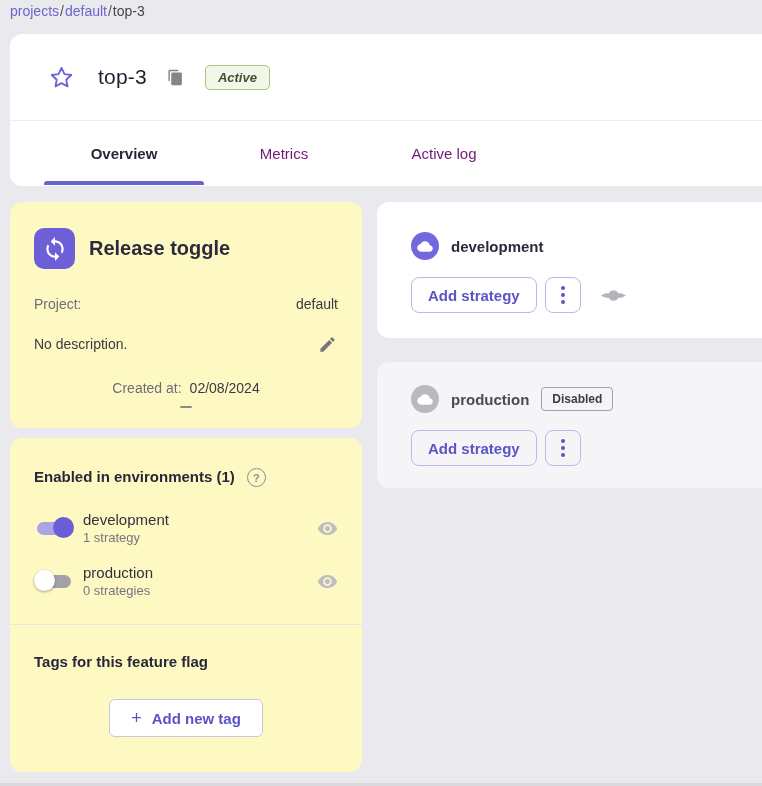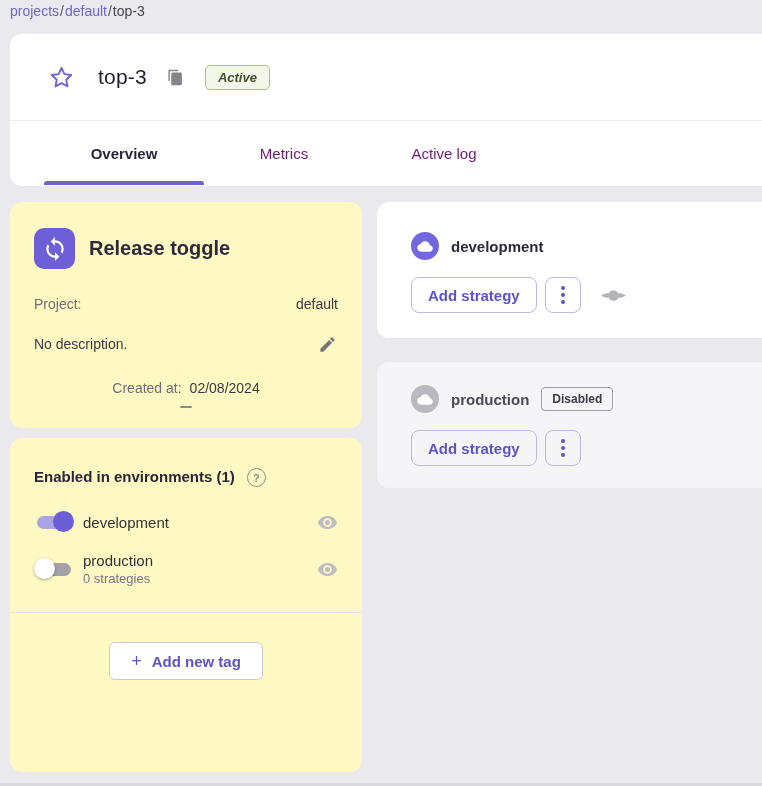--- a/index.html
+++ b/index.html
@@ -175,20 +175,21 @@
       </span>
     </div>
 
     <div class="env-row">
       <span class="switch on">
         <span class="track"></span>
         <span class="knob"></span>
       </span>
       <span class="env-info">
         <div class="env-name">development</div>
+        <div class="env-strategies">1 strategy</div>
       </span>
       <span class="eye-btn">
         <svg width="21" height="21" viewBox="0 0 24 24">
           <path d="M12 4.5C7 4.5 2.73 7.61 1 12c1.73 4.39 6 7.5 11 7.5s9.27-3.11 11-7.5c-1.73-4.39-6-7.5-11-7.5zM12 17c-2.76 0-5-2.24-5-5s2.24-5 5-5 5 2.24 5 5-2.24 5-5 5zm0-8c-1.66 0-3 1.34-3 3s1.34 3 3 3 3-1.34 3-3-1.34-3-3-3z" fill="#bdbdc4"></path>
         </svg>
       </span>
     </div>
 
     <div class="env-row">
       <span class="switch off">
@@ -201,20 +202,21 @@
       </span>
       <span class="eye-btn">
         <svg width="21" height="21" viewBox="0 0 24 24">
           <path d="M12 4.5C7 4.5 2.73 7.61 1 12c1.73 4.39 6 7.5 11 7.5s9.27-3.11 11-7.5c-1.73-4.39-6-7.5-11-7.5zM12 17c-2.76 0-5-2.24-5-5s2.24-5 5-5 5 2.24 5 5-2.24 5-5 5zm0-8c-1.66 0-3 1.34-3 3s1.34 3 3 3 3-1.34 3-3-1.34-3-3-3z" fill="#bdbdc4"></path>
         </svg>
       </span>
     </div>
 
     <hr class="card-divider">
 
+    <h3 class="tags-title">Tags for this feature flag</h3>
     <div class="add-tag-row">
       <button class="add-tag-btn">
         <span class="plus-glyph">+</span>
         <span>Add new tag</span>
       </button>
     </div>
   </section>
 
   <section class="env-panel dev">
     <div class="panel-head">

